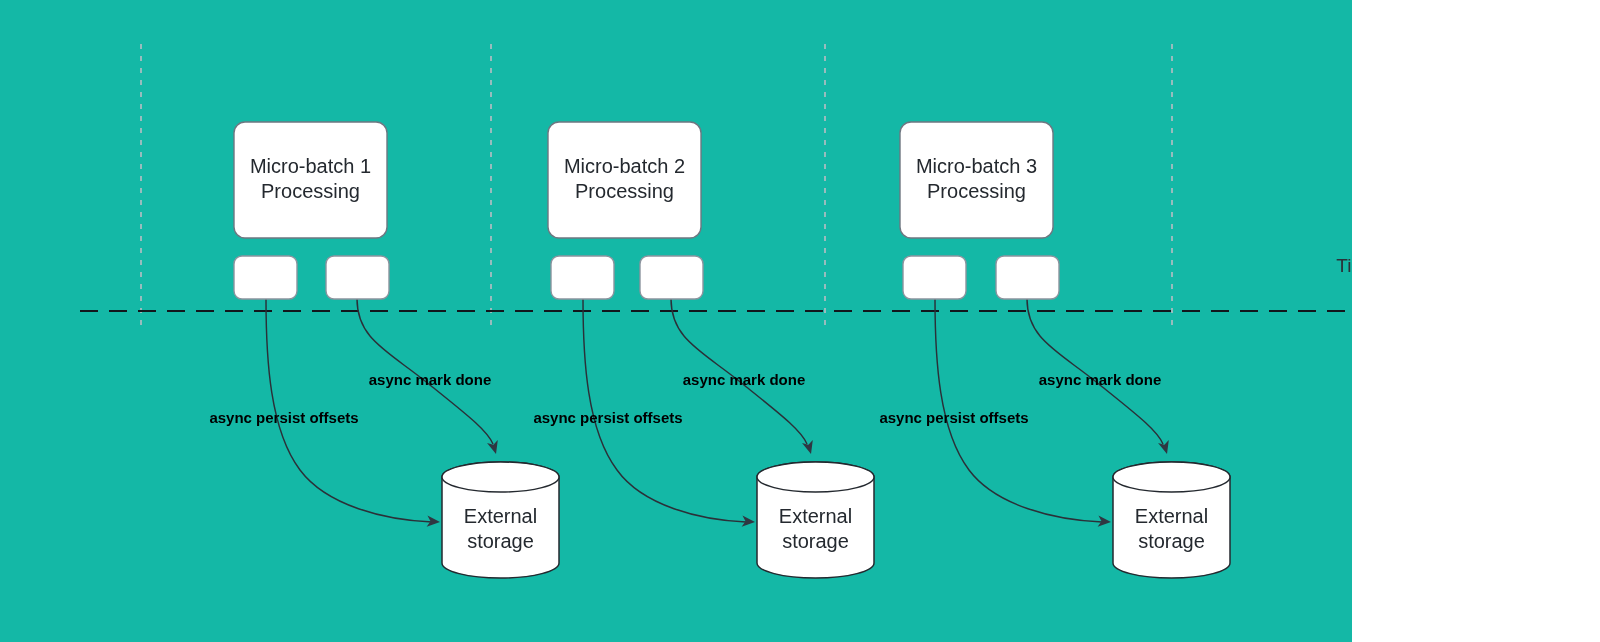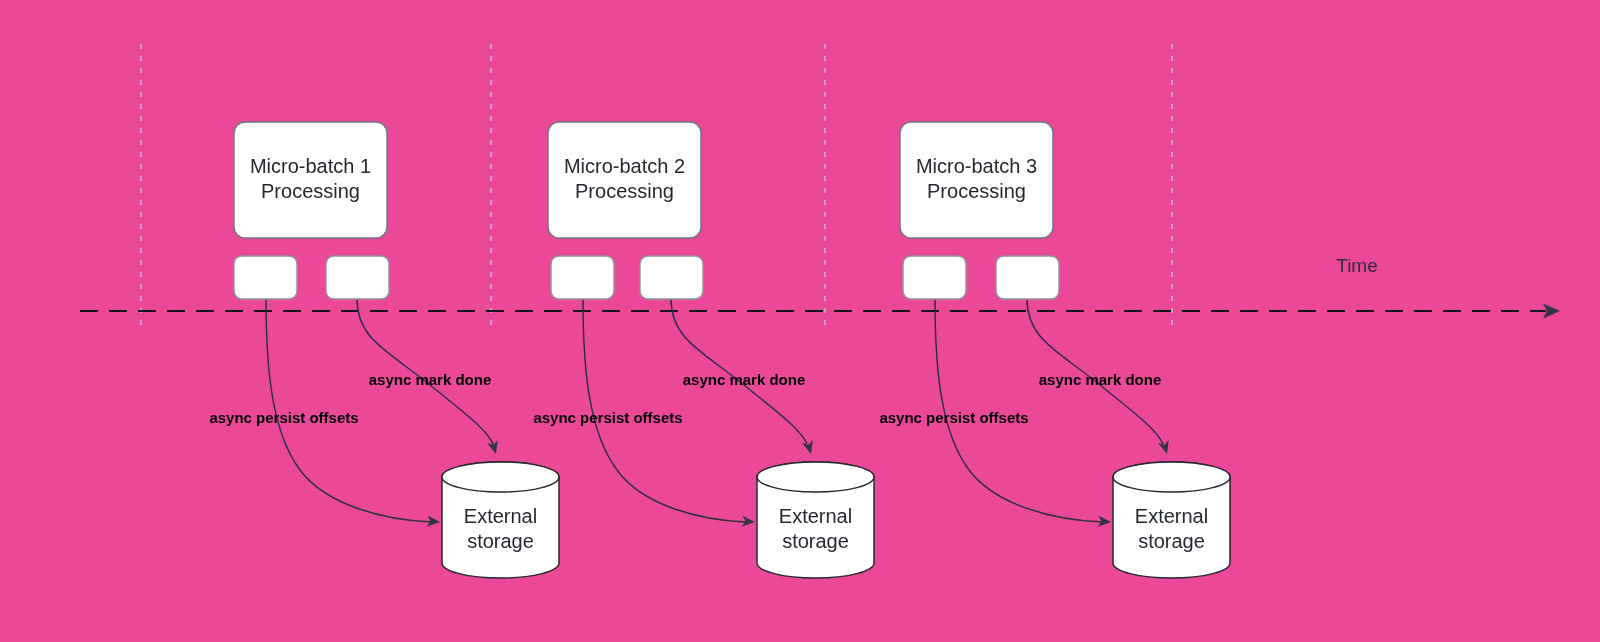--- a/index.html
+++ b/index.html
@@ -7,23 +7,23 @@
     margin: 0;
     padding: 0;
     background: #ffffff;
   }
   body {
     font-family: "Liberation Sans", sans-serif;
     color: #1f2430;
   }
   #canvas {
     position: relative;
-    width: 1600px;
+    width: 1352px;
     height: 642px;
-    background: #ec4899;
+    background: #14b8a6;
     overflow: hidden;
   }
   #canvas svg.layer {
     position: absolute;
     left: 0;
     top: 0;
     width: 1600px;
     height: 642px;
     overflow: visible;
   }

